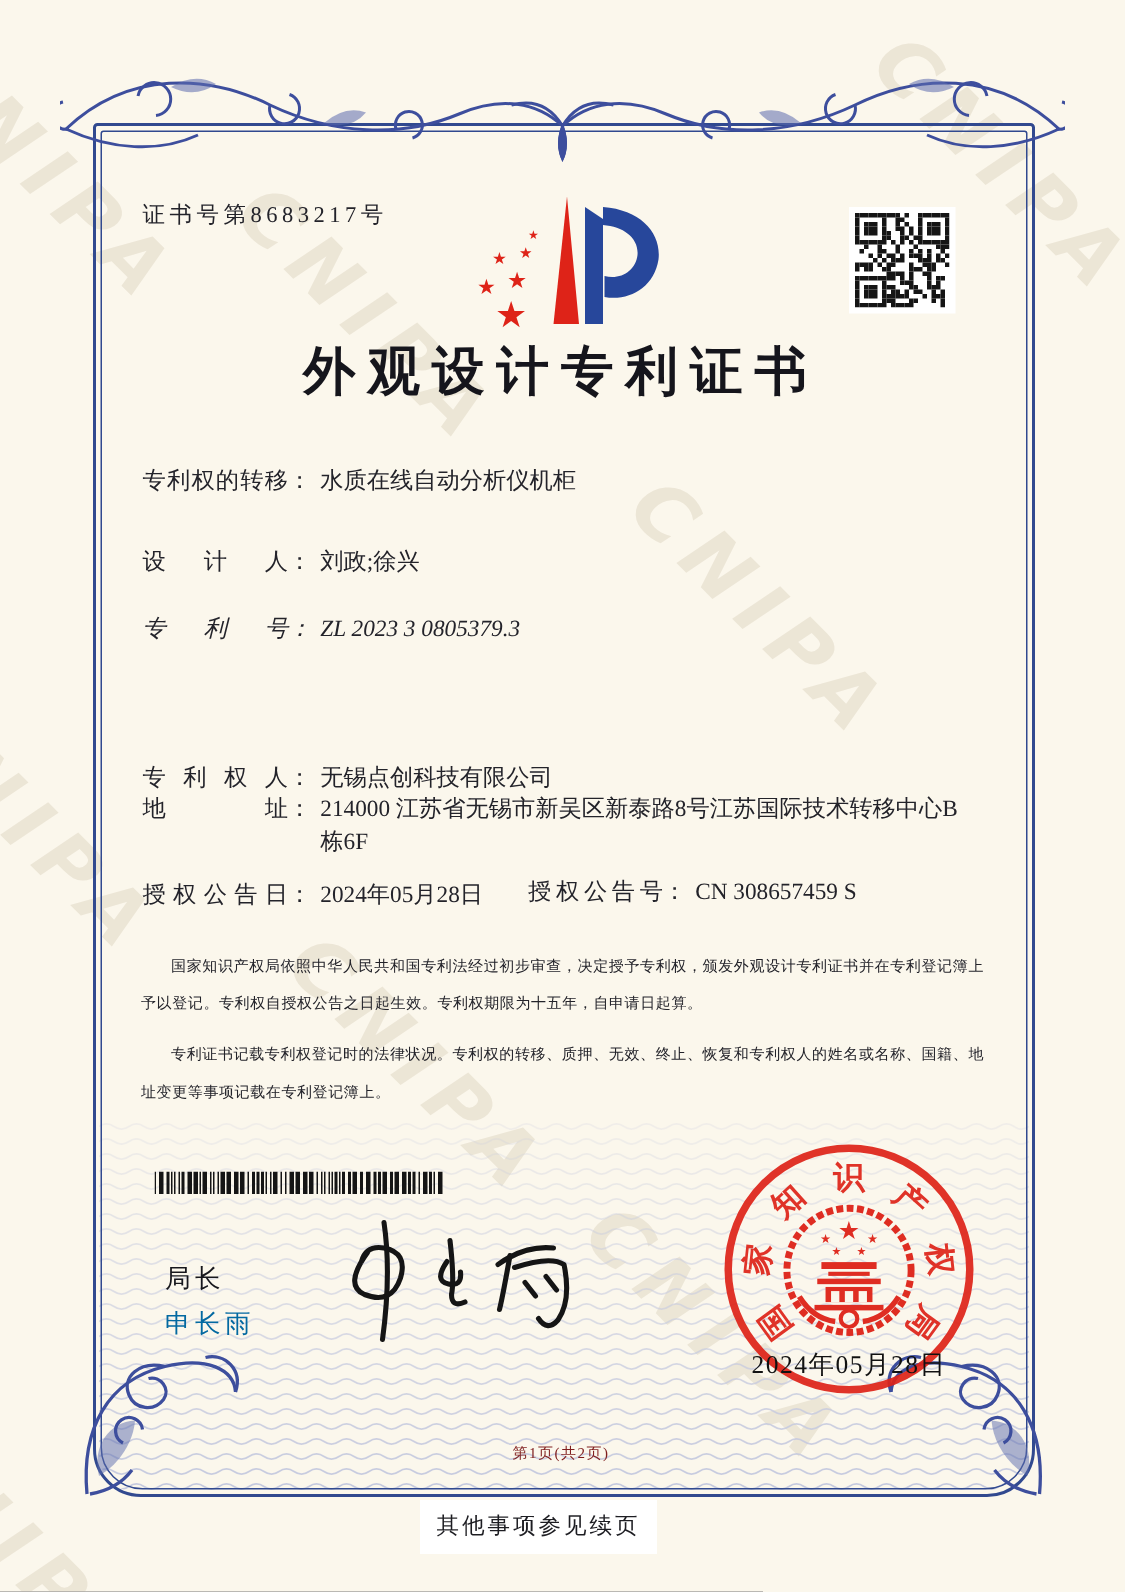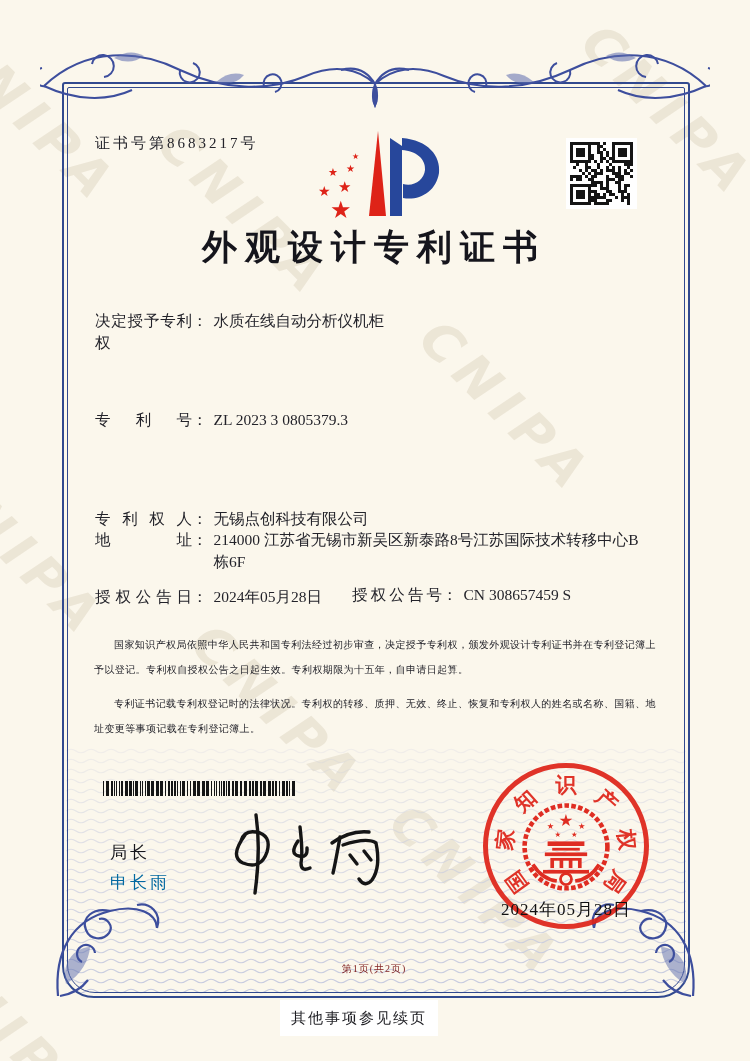--- a/index.html
+++ b/index.html
@@ -383,23 +383,26 @@
           <rect x="30" y="60" width="3" height="3"></rect>
           <rect x="33" y="60" width="3" height="3"></rect>
           <rect x="36" y="60" width="3" height="3"></rect>
           <rect x="57" y="60" width="3" height="3"></rect>
         </svg>
     </div>
 
     <div class="title">外观设计专利证书</div>
 
     <div class="frow" style="top:310px;">
-      <span class="flabel">决定授予专利权</span><span class="fcolon">：</span><span class="fvalue">水质在线自动分析仪机柜</span>
-    </div>
-    <div class="frow" style="top:409px;">
+      <span class="flabel">专利权的转移</span><span class="fcolon">：</span><span class="fvalue">水质在线自动分析仪机柜</span>
+    </div>
+    <div class="frow" style="top:364px;">
+      <span class="flabel">设计人</span><span class="fcolon">：</span><span class="fvalue">刘政;徐兴</span>
+    </div>
+    <div class="frow" style="top:409px;font-style:italic;">
       <span class="flabel">专利号</span><span class="fcolon">：</span><span class="fvalue">ZL 2023 3 0805379.3</span>
     </div>
     <div class="frow" style="top:508px;">
       <span class="flabel">专利权人</span><span class="fcolon">：</span><span class="fvalue">无锡点创科技有限公司</span>
     </div>
     <div class="frow" style="top:529px;">
       <span class="flabel">地址</span><span class="fcolon">：</span><span class="fvalue wide">214000 江苏省无锡市新吴区新泰路8号江苏国际技术转移中心B栋6F</span>
     </div>
 
     <div class="frow" style="top:586px;">

